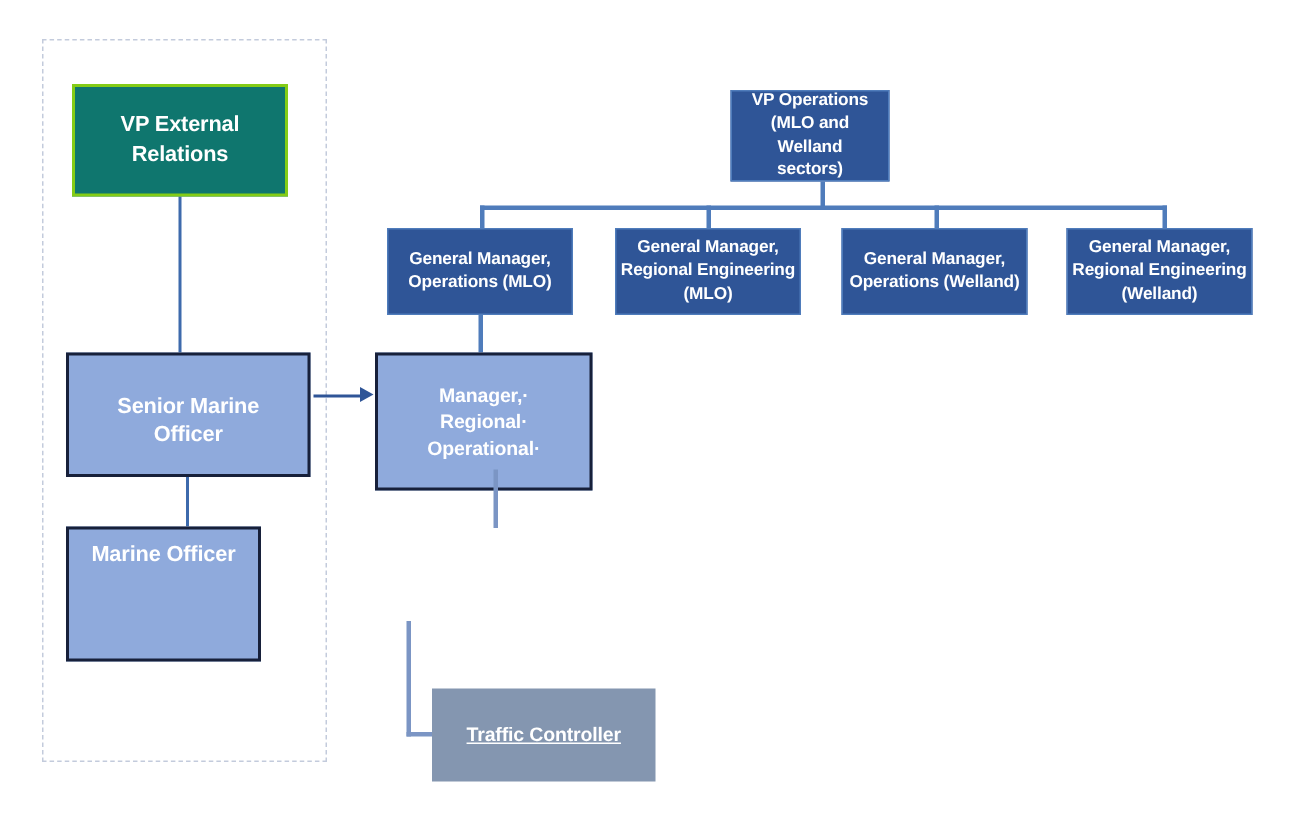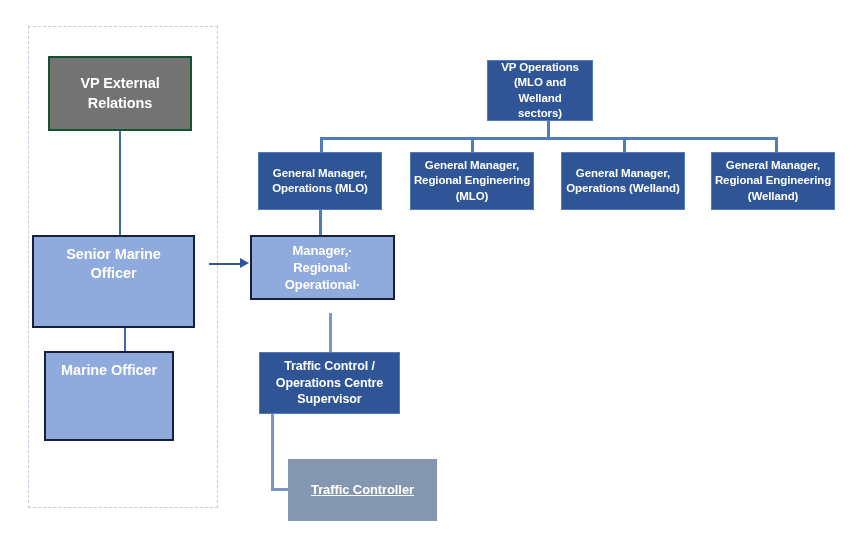--- a/index.html
+++ b/index.html
@@ -32,21 +32,21 @@
     font-weight: bold;
     text-align: center;
     line-height: 1.33;
     letter-spacing: -0.1px;
     white-space: pre-line;
   }
   .node.align-top { align-items: flex-start; }
   .node.align-mid { align-items: center; }
 
   
-  .fill-mid      { background: #737373; border: 2px solid #14532d; }
+  .fill-mid      { background: #0f766e; border: 2px solid #84cc16; }
   .fill-light    { background: #8faadc; border: 2px solid #17203a; }
   .fill-dark     { background: #2f5597; border: 1.5px solid #4f7cbb; }
   .fill-gray     { background: #8496b0; border: none; }
 
   
   .conn {
     position: absolute;
     background: #3d6aac;
   }
   .conn-light { background: #4f7cbb; }
@@ -74,21 +74,21 @@
 
   <div class="group-box" style="left:28px; top:26px; width:190px; height:482px;"></div>
 
   <div class="conn" style="left:119px; top:131px; width:2px; height:104px;"></div>
 
   <div class="conn" style="left:124px; top:318px; width:2px; height:33px;"></div>
 
   <div class="node fill-mid align-mid" style="left:48px; top:56px; width:144px; height:75px; font-size:14.5px; padding:0 6px;">VP External
 Relations</div>
 
-  <div class="node fill-light align-top" style="left:32px; top:235px; width:163px; height:93px; font-size:14.5px; padding:8px 6px 0;">Senior Marine
+  <div class="node fill-light align-top" style="left:44px; top:235px; width:163px; height:83px; font-size:14.5px; padding:25px 6px 0;">Senior Marine
 Officer</div>
 
   <div class="node fill-light align-top" style="left:44px; top:351px; width:130px; height:90px; font-size:14.5px; padding:8px 6px 0;">Marine Officer</div>
 
   <div class="arrow-line" style="left:209px; top:263px; width:32px;"></div>
   <div class="arrow-head" style="left:240px; top:258px;"></div>
 
   <div class="node fill-dark align-mid" style="left:487px; top:60px; width:106px; height:61px; font-size:11.5px; padding:0 3px;">VP Operations
 (MLO and Welland
 sectors)</div>
@@ -111,28 +111,25 @@
 
   <div class="node fill-dark align-mid" style="left:561px; top:152px; width:124px; height:58px; font-size:11.5px; padding:0 0px;">General Manager,
 Operations (Welland)</div>
 
   <div class="node fill-dark align-mid" style="left:711px; top:152px; width:124px; height:58px; font-size:11.5px; padding:0 0px;">General Manager,
 Regional Engineering
 (Welland)</div>
 
   <div class="conn conn-light" style="left:319px; top:210px; width:3px; height:25px;"></div>
 
-  <div class="node fill-light align-mid" style="left:250px; top:235px; width:145px; height:65px; font-size:13px; padding:13px 4px;">Manager,·
+  <div class="node fill-light align-mid" style="left:250px; top:235px; width:145px; height:92px; font-size:13px; padding:13px 4px;">Manager,·
 Regional·
 Operational·</div>
 
   <div class="conn conn-pale" style="left:329px; top:313px; width:3px; height:39px;"></div>
 
-  <div class="node fill-dark align-mid" style="left:259px; top:352px; width:141px; height:62px; font-size:12.5px; padding:0 3px;">Traffic Control /
-Operations Centre
-Supervisor</div>
 
   <div class="conn conn-pale" style="left:271px; top:414px; width:2.5px; height:77px;"></div>
   <div class="conn conn-pale" style="left:271px; top:488px; width:20px; height:2.5px;"></div>
 
   <div class="node fill-gray align-mid" style="left:288px; top:459px; width:149px; height:62px; font-size:13px; padding:0 4px;text-decoration:underline;">Traffic Controller</div>
 
 </div>
 
 </body></html>

